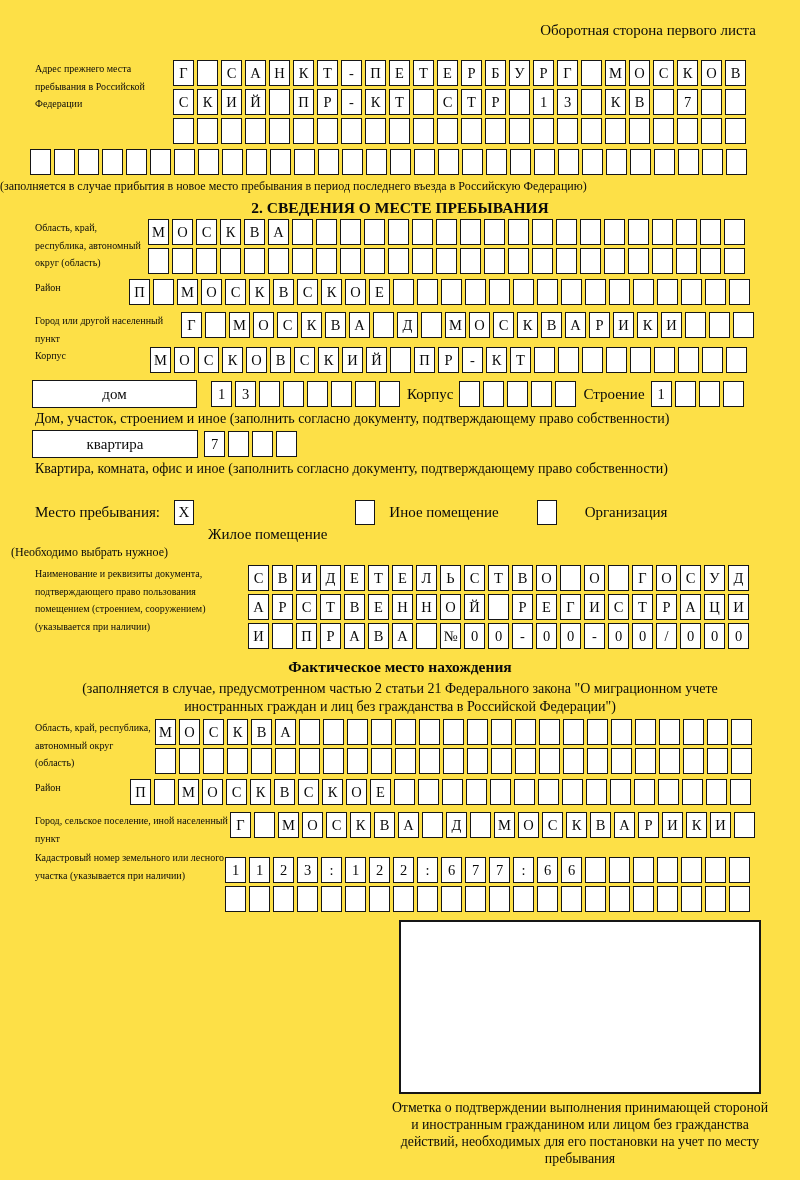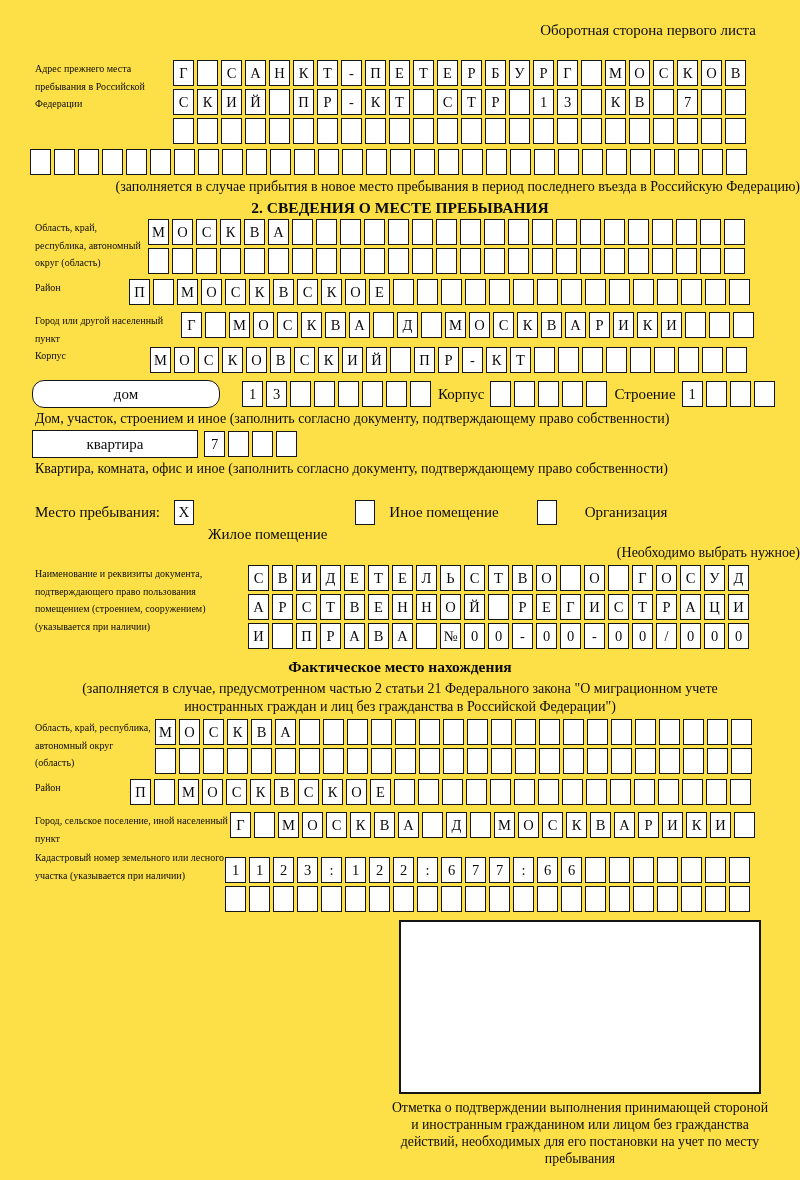--- a/index.html
+++ b/index.html
@@ -25,32 +25,32 @@
   .rows { display: flex; flex-direction: column; }
   .bxrow { display: flex; margin-bottom: 3px; }
   .bx {
     width: 21px; height: 26px; flex: 0 0 auto;
     border: 1.6px solid #161616; margin-right: 3px;
     display: flex; align-items: center; justify-content: center;
     font-size: 14.5px; line-height: 1; background: #fff;
   }
   .full-row { margin-left: 30px; margin-top: 2px; }
 
-  .note-c { text-align: right; font-size: 14px; line-height: 17px; margin-top: 2px; }
+  .note-c { text-align: left; font-size: 12px; line-height: 17px; margin-top: 2px; }
   .sec-title { text-align: center; font-weight: bold; font-size: 15.5px; margin-top: 4px; margin-bottom: 2px; }
 
   .mt2 { margin-top: 2px; } .mt4 { margin-top: 4px; } .mt1 { margin-top: 4px; }
 
   .house-row { display: flex; align-items: center; margin-top: 4px; padding-left: 32px; }
   .named-box {
     height: 28px; border: 1.8px solid #161616; background: #fff;
     display: flex; align-items: center; justify-content: center;
     font-size: 15px;
   }
-  .dom-box { width: 188px; margin-right: 22px; border-radius: 12px; }
+  .dom-box { width: 165px; margin-right: 14px; }
   .kv-box { width: 166px; margin-right: 6px; }
   .inline-lbl { font-size: 15px; padding: 0 6px 0 4px; line-height: 28px; }
   .fine-note { font-size: 14px; line-height: 17px; padding-left: 35px; margin-top: 2px; }
 
   .stay-row { display: flex; align-items: center; padding-left: 35px; margin-top: 4px; font-size: 15px; }
   .chk {
     width: 20px; height: 25px; border: 1.6px solid #161616; background:#fff;
     display: flex; align-items: center; justify-content: center;
     font-size: 15px; flex: 0 0 auto;
   }
@@ -392,21 +392,21 @@
 
   <div class="stay-row">
     <span>Место пребывания:</span>
     <span class="chk chk1">X</span>
     <span class="opt1">Жилое помещение</span>
     <span class="chk chk2"></span>
     <span class="opt2">Иное помещение</span>
     <span class="chk chk3"></span>
     <span class="opt3">Организация</span>
   </div>
-  <div class="note-c" style="margin-top:1px;">(Необходимо выбрать нужное)</div>
+  <div class="note-c" style="margin-top:1px;padding-left:11px;">(Необходимо выбрать нужное)</div>
 
   <div class="fr mt4">
     <div class="lbl w248">Наименование и реквизиты документа, подтверждающего право пользования помещением (строением, сооружением) (указывается при наличии)</div>
     <div class="rows">
       <div class="bxrow">
           <span class="bx">С</span>
           <span class="bx">В</span>
           <span class="bx">И</span>
           <span class="bx">Д</span>
           <span class="bx">Е</span>

